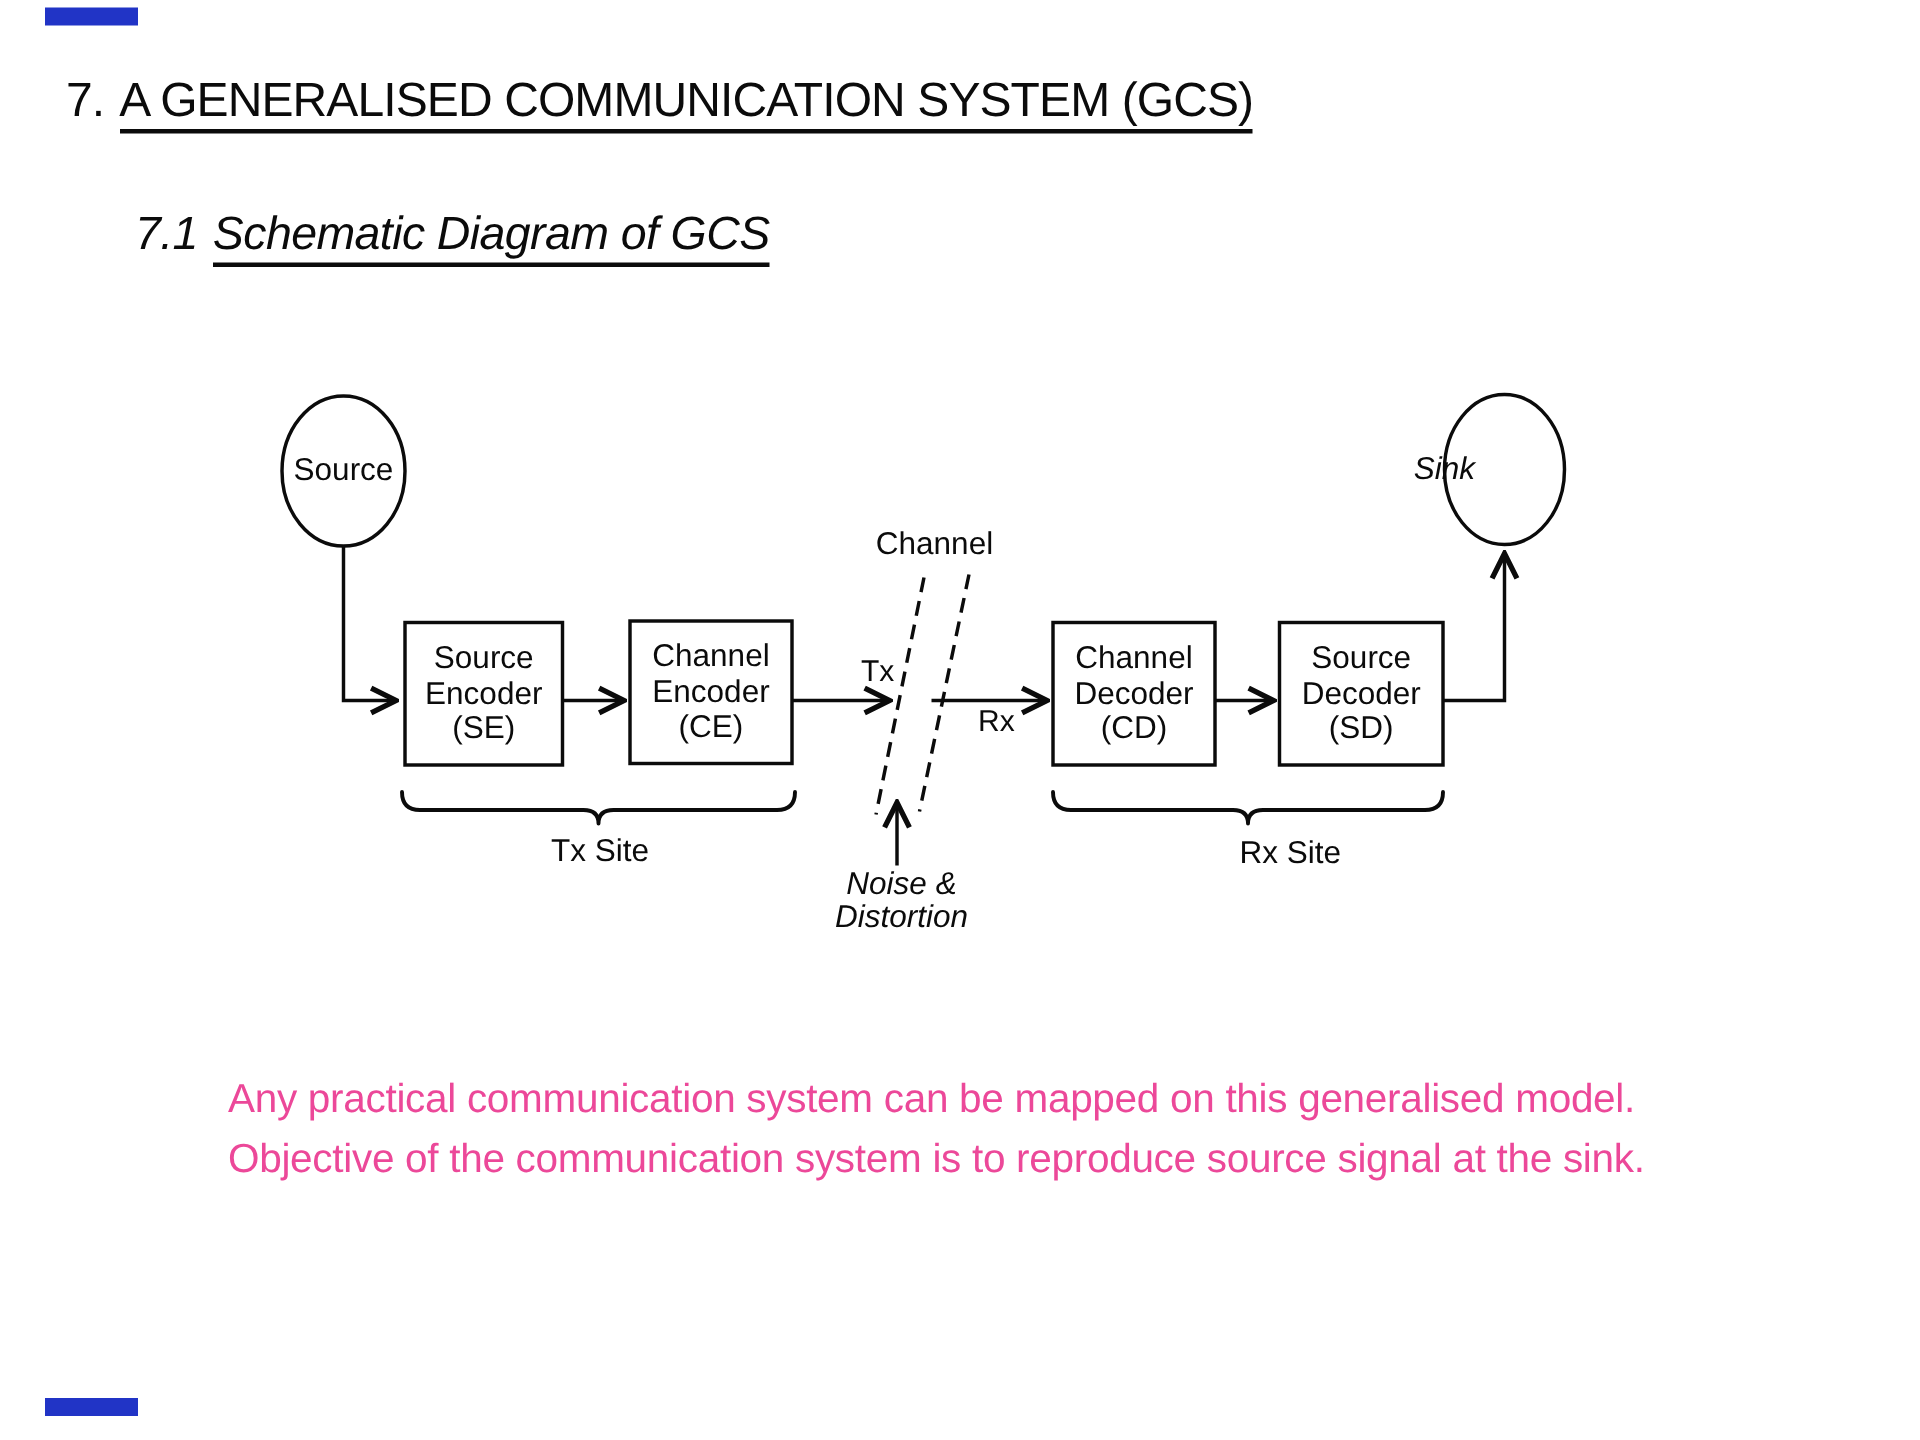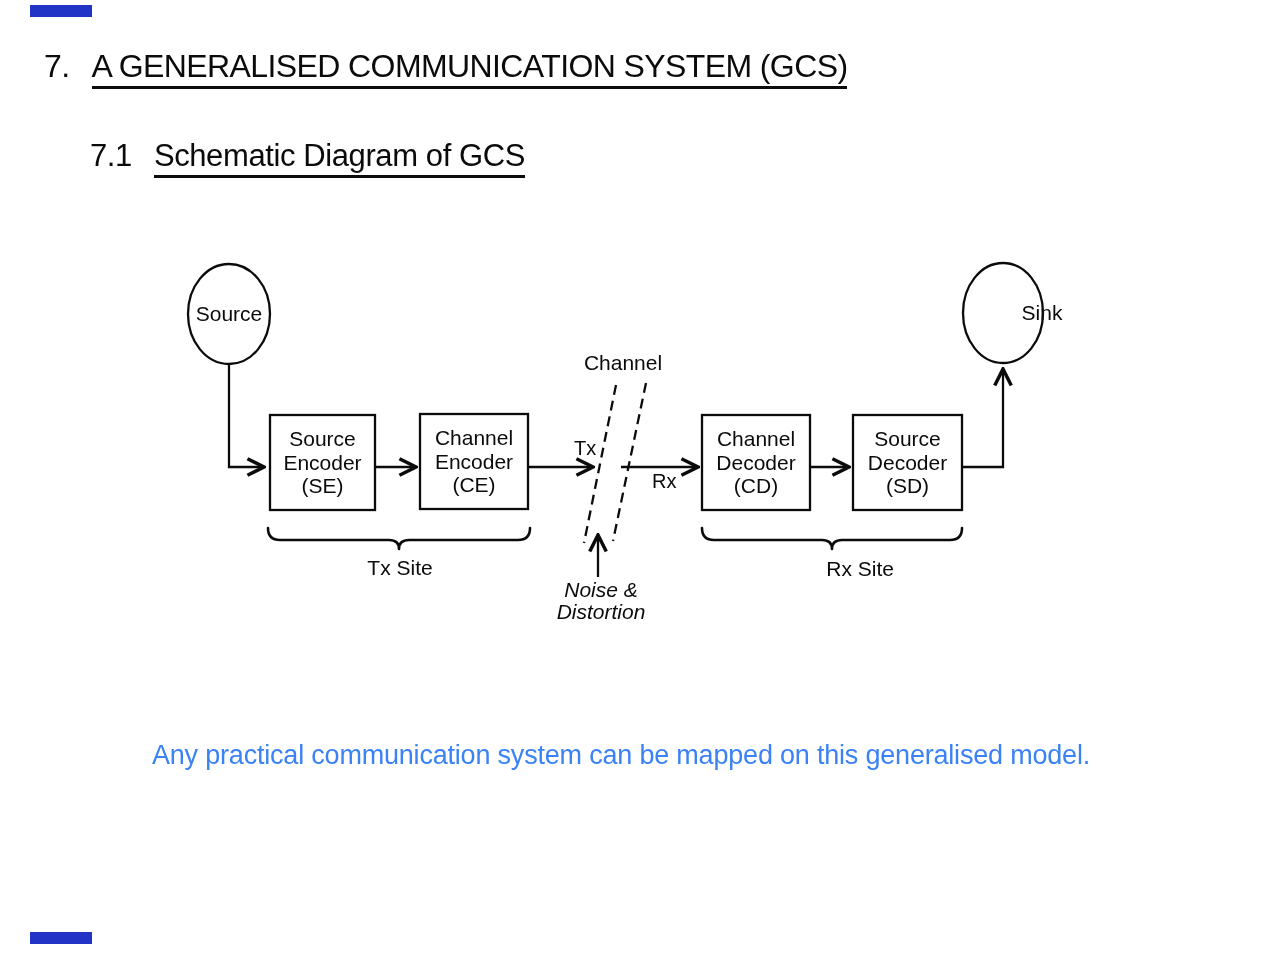--- a/index.html
+++ b/index.html
@@ -3,31 +3,31 @@
 <meta charset="utf-8">
 <style>
   html,body{margin:0;padding:0;background:#ffffff;}
   body{width:1280px;height:960px;position:relative;overflow:hidden;
        font-family:"Liberation Sans","DejaVu Sans",sans-serif;color:#0b0b0b;}
   .abs{position:absolute;}
   .accent-bar{position:absolute;left:30px;width:62px;height:12px;background:#2134c6;}
   .accent-top{top:5px;}
   .accent-bottom{top:932px;}
   .h1{top:48px;left:44px;font-size:32px;letter-spacing:-0.6px;white-space:nowrap;}
-  .h2{top:138px;left:90px;font-size:31px;letter-spacing:-0.4px;white-space:nowrap;}
-  .h-underline{border-bottom:3px solid #0b0b0b;padding-bottom:2px;margin-left:12px;}
+  .h2{top:138px;left:90px;font-size:31px;letter-spacing:-0.4px;white-space:nowrap;font-style:italic;}
+  .h-underline{border-bottom:3px solid #0b0b0b;padding-bottom:2px;}
   .h-prefix{margin-right:10px;}
   .diagram-svg{position:absolute;top:0;left:0;width:1280px;height:960px;}
   .dlabel{position:absolute;font-size:21px;line-height:23px;color:#0b0b0b;white-space:pre-line;}
   .center{text-align:center;}
   .block-label{display:flex;align-items:center;justify-content:center;
                font-size:21px;line-height:23.5px;text-align:center;white-space:pre-line;}
   .small{font-size:20px;}
-  .para{top:735px;left:152px;font-size:27px;line-height:40px;letter-spacing:-0.2px;
-        color:#3b82f6;white-space:nowrap;}
+  .para{top:712px;left:152px;font-size:27px;line-height:40px;letter-spacing:-0.2px;
+        color:#ec4899;white-space:nowrap;}
 </style>
 </head>
 <body>
 
 <div class="accent-bar accent-top"></div>
 <div class="accent-bar accent-bottom"></div>
 
 <div class="abs h1">
   <span class="h-prefix">7.</span><span class="h-underline">A GENERALISED COMMUNICATION SYSTEM (GCS)</span>
 </div>
@@ -63,21 +63,21 @@
     <path d="M646 383 L613 541" stroke-dasharray="10 6"></path>
   </g>
 
   <g fill="none" stroke="#0b0b0b" stroke-width="2.6" stroke-linecap="round" stroke-linejoin="round">
     <path d="M268 528 Q268 540 280 540 L389 540 Q399 540 399 549 Q399 540 409 540 L518 540 Q530 540 530 528"></path>
     <path d="M702 528 Q702 540 714 540 L822 540 Q832 540 832 549 Q832 540 842 540 L950 540 Q962 540 962 528"></path>
   </g>
 </svg>
 
 <div class="dlabel center" style="left:179px;top:302px;width:100px;">Source</div>
-<div class="dlabel center" style="left:992px;top:301px;width:100px;">Sink</div>
+<div class="dlabel center" style="left:913px;top:301px;width:100px;font-style:italic;">Sink</div>
 <div class="dlabel center" style="left:563px;top:351px;width:120px;">Channel</div>
 <div class="dlabel small" style="left:574px;top:437px;">Tx</div>
 <div class="dlabel small" style="left:652px;top:470px;">Rx</div>
 <div class="dlabel center" style="left:531px;top:579px;width:140px;line-height:21.5px;font-style:italic;">Noise &amp;
 Distortion</div>
 <div class="dlabel center" style="left:339px;top:556px;width:122px;">Tx Site</div>
 <div class="dlabel center" style="left:772px;top:557px;width:122px;text-align:right;">Rx Site</div>
 
 <div class="abs block-label" style="left:270px;top:415px;width:105px;height:95px;">Source
 Encoder
@@ -87,13 +87,14 @@
 (CE)</div>
 <div class="abs block-label" style="left:702px;top:415px;width:108px;height:95px;">Channel
 Decoder
 (CD)</div>
 <div class="abs block-label" style="left:853px;top:415px;width:109px;height:95px;">Source
 Decoder
 (SD)</div>
 
 <div class="abs para">
   <div>Any practical communication system can be mapped on this generalised model.</div>
+  <div>Objective of the communication system is to reproduce source signal at the sink.</div>
 </div>
 
 </body></html>

